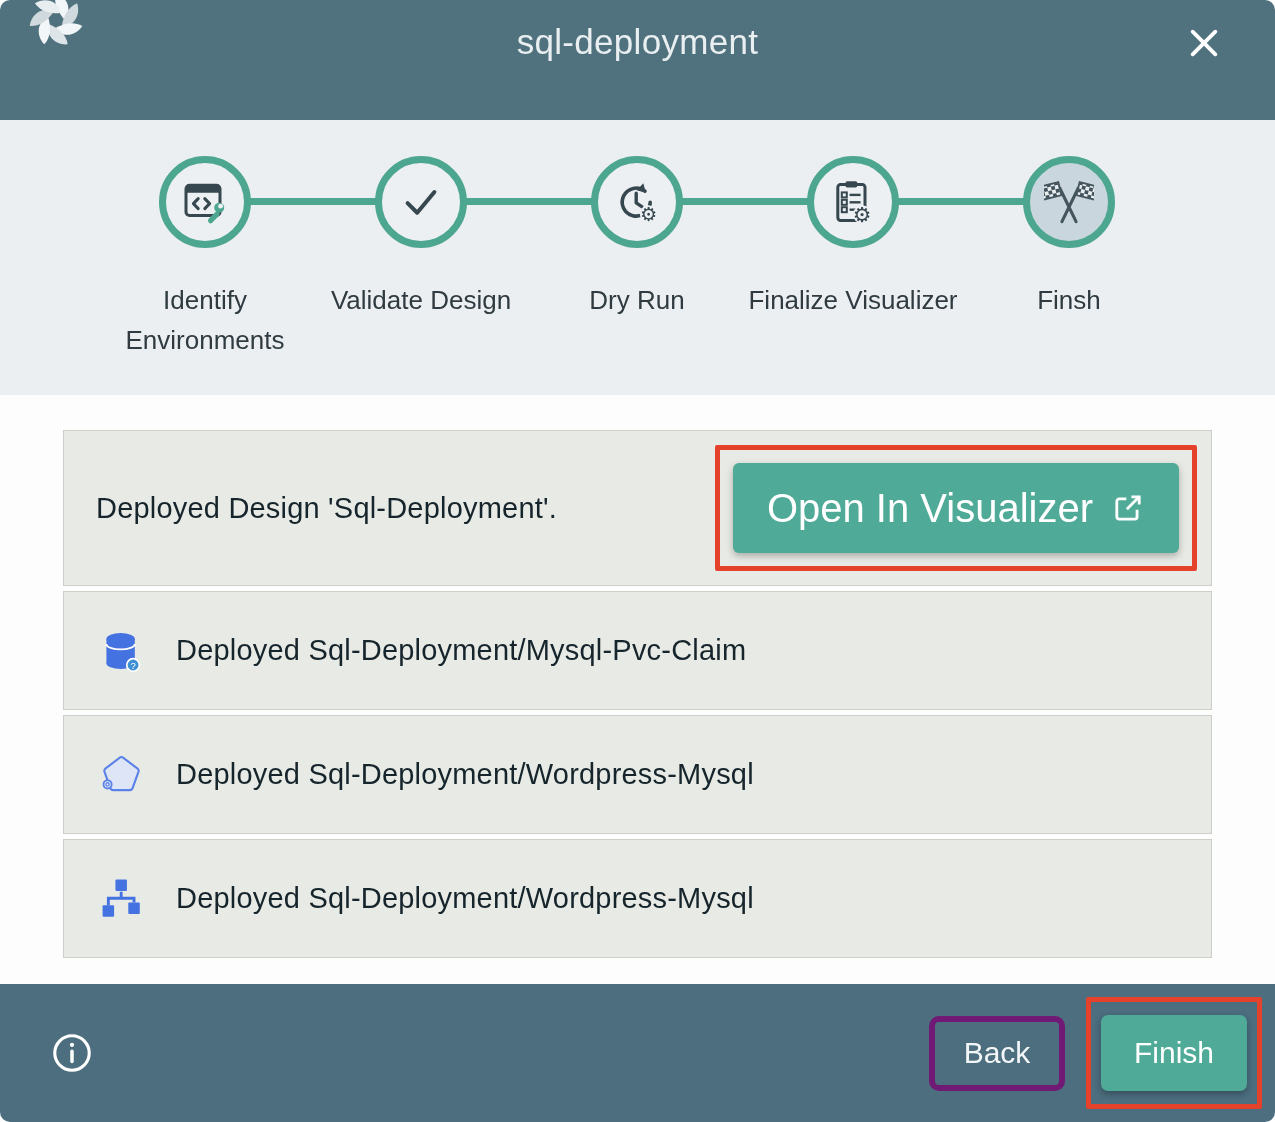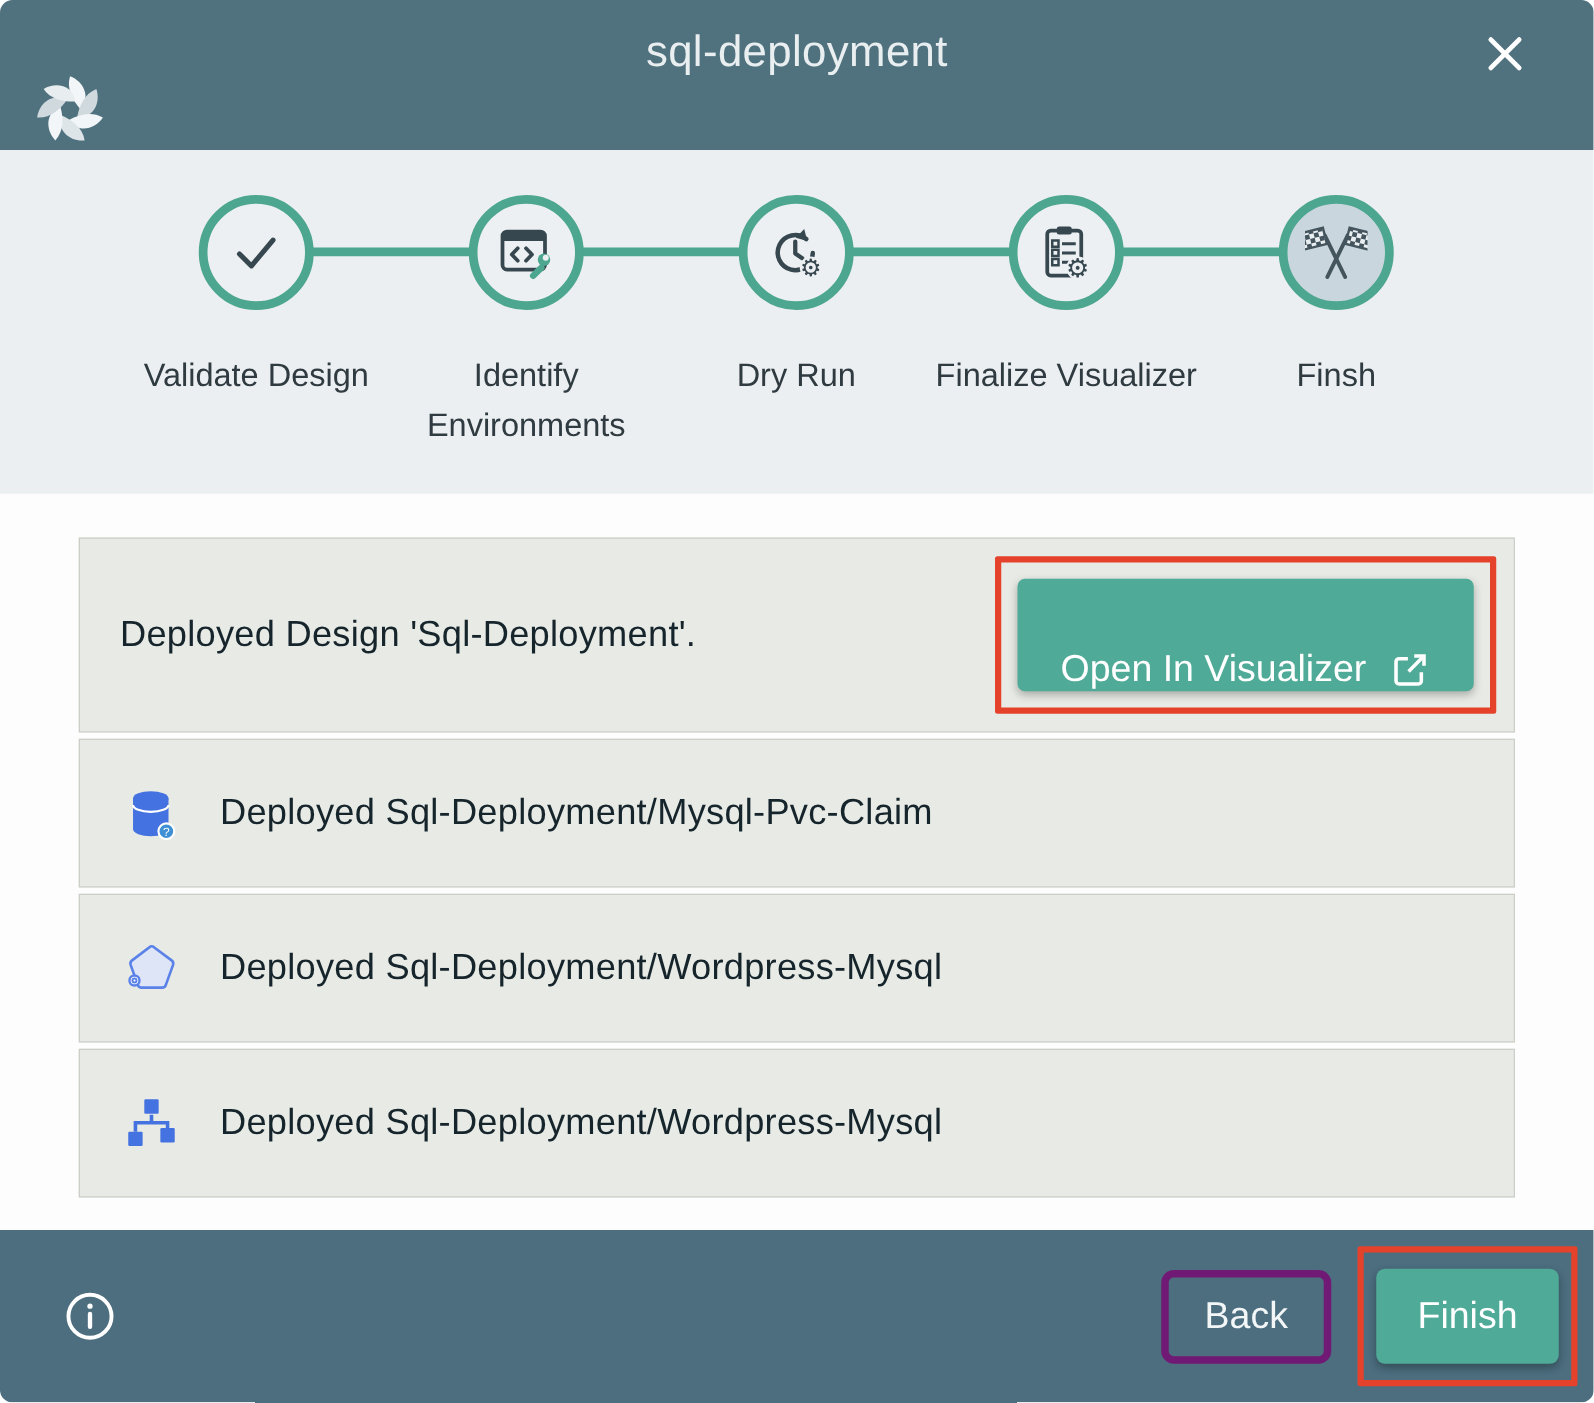--- a/index.html
+++ b/index.html
@@ -10,21 +10,21 @@
     width: 1275px; height: 1122px;
     display: flex; flex-direction: column;
     border-radius: 10px; overflow: hidden;
     background: #fcfdfc;
   }
 
   
   .header {
     height: 120px; flex: 0 0 120px;
     background: #50727f;
-    display: flex; align-items: flex-end;
+    display: flex; align-items: flex-start;
     position: relative;
     padding: 0 40px 0 24px;
   }
   .logo { width: 64px; height: 64px; margin-top: -12px; }
   .title {
     position: absolute; left: 0; right: 0; top: 22px;
     text-align: center;
     color: #e9eef0; font-size: 35px; font-weight: 400;
     letter-spacing: 0.3px;
   }
@@ -85,23 +85,23 @@
   .result-icon { width: 46px; height: 46px; flex: 0 0 46px; margin-right: 32px; }
 
   .annotation {
     border: 5px solid #e5422c; border-radius: 2px;
     padding: 13px 13px;
     display: inline-flex;
   }
   .viz-btn {
     background: #4fab97; color: #ffffff;
     border: none; border-radius: 6px;
-    font-family: inherit; font-size: 30px;
+    font-family: inherit; font-size: 40px;
     padding: 0 34px; height: 90px;
-    display: flex; align-items: flex-end; gap: 18px;
+    display: flex; align-items: center; gap: 18px;
     cursor: pointer;
     box-shadow: 0 3px 7px rgba(0,0,0,0.28);
   }
 
   
   .footer {
     height: 138px; flex: 0 0 138px;
     background: #4c6e7f;
     display: flex; align-items: center;
     padding: 0 13px 0 50px;
@@ -153,42 +153,42 @@
       </svg>
     </button>
   </header>
 
   <section class="stepper">
     <div class="connector"></div>
     <div class="steps">
 
       <div class="step">
         <div class="circle">
-          <svg width="46" height="46" viewBox="0 0 24 24">
-            <path d="M5 12.6 L10 17.6 L19 6.8" fill="none" stroke="#37474f" stroke-width="2.1" stroke-linecap="round" stroke-linejoin="round"></path>
-          </svg>
-        </div>
-        <div class="step-label">Validate Design</div>
-      </div>
-
-      <div class="step">
-        <div class="circle">
           <svg width="48" height="48" viewBox="0 0 24 24">
             <path d="M4.3 3.6 h13.4 a1.8 1.8 0 0 1 1.8 1.8 v2 h-17 v-2 a1.8 1.8 0 0 1 1.8 -1.8 z" fill="#37474f"></path>
             <rect x="2.5" y="3.6" width="17" height="15.2" rx="1.8" fill="none" stroke="#37474f" stroke-width="1.5"></rect>
             <path d="M8.6 10.3 L6.2 12.8 L8.6 15.3" fill="none" stroke="#37474f" stroke-width="1.5" stroke-linecap="round" stroke-linejoin="round"></path>
             <path d="M11.9 10.3 L14.3 12.8 L11.9 15.3" fill="none" stroke="#37474f" stroke-width="1.5" stroke-linecap="round" stroke-linejoin="round"></path>
             <g>
               <circle cx="19.1" cy="14.9" r="2.5" fill="#4da68f"></circle>
               <circle cx="19.8" cy="14.1" r="1.2" fill="#ecf0f2"></circle>
               <rect x="15.1" y="16.1" width="2.6" height="7.2" rx="1.3" fill="#4da68f" transform="rotate(45 16.4 19.7)"></rect>
             </g>
           </svg>
         </div>
         <div class="step-label">Identify Environments</div>
+      </div>
+
+      <div class="step">
+        <div class="circle">
+          <svg width="46" height="46" viewBox="0 0 24 24">
+            <path d="M5 12.6 L10 17.6 L19 6.8" fill="none" stroke="#37474f" stroke-width="2.1" stroke-linecap="round" stroke-linejoin="round"></path>
+          </svg>
+        </div>
+        <div class="step-label">Validate Design</div>
       </div>
 
       <div class="step">
         <div class="circle">
           <svg width="48" height="48" viewBox="0 0 24 24">
             <path d="M18.6 12.2 a7 7 0 1 1 -2.6 -5.6" fill="none" stroke="#37474f" stroke-width="1.8" stroke-linecap="round"></path>
             <polygon points="15.2,2.6 16.4,7.4 11.8,6.1" fill="#37474f"></polygon>
             <path d="M11.6 7.6 v4.8 l2.8 1.9" fill="none" stroke="#37474f" stroke-width="1.7" stroke-linecap="round" stroke-linejoin="round"></path>
             <circle cx="17.8" cy="18" r="4.4" fill="#ecf0f2"></circle>
             <text x="17.8" y="21.4" text-anchor="middle" font-size="9.6" fill="#37474f" font-family="'DejaVu Sans', sans-serif">⚙</text>

